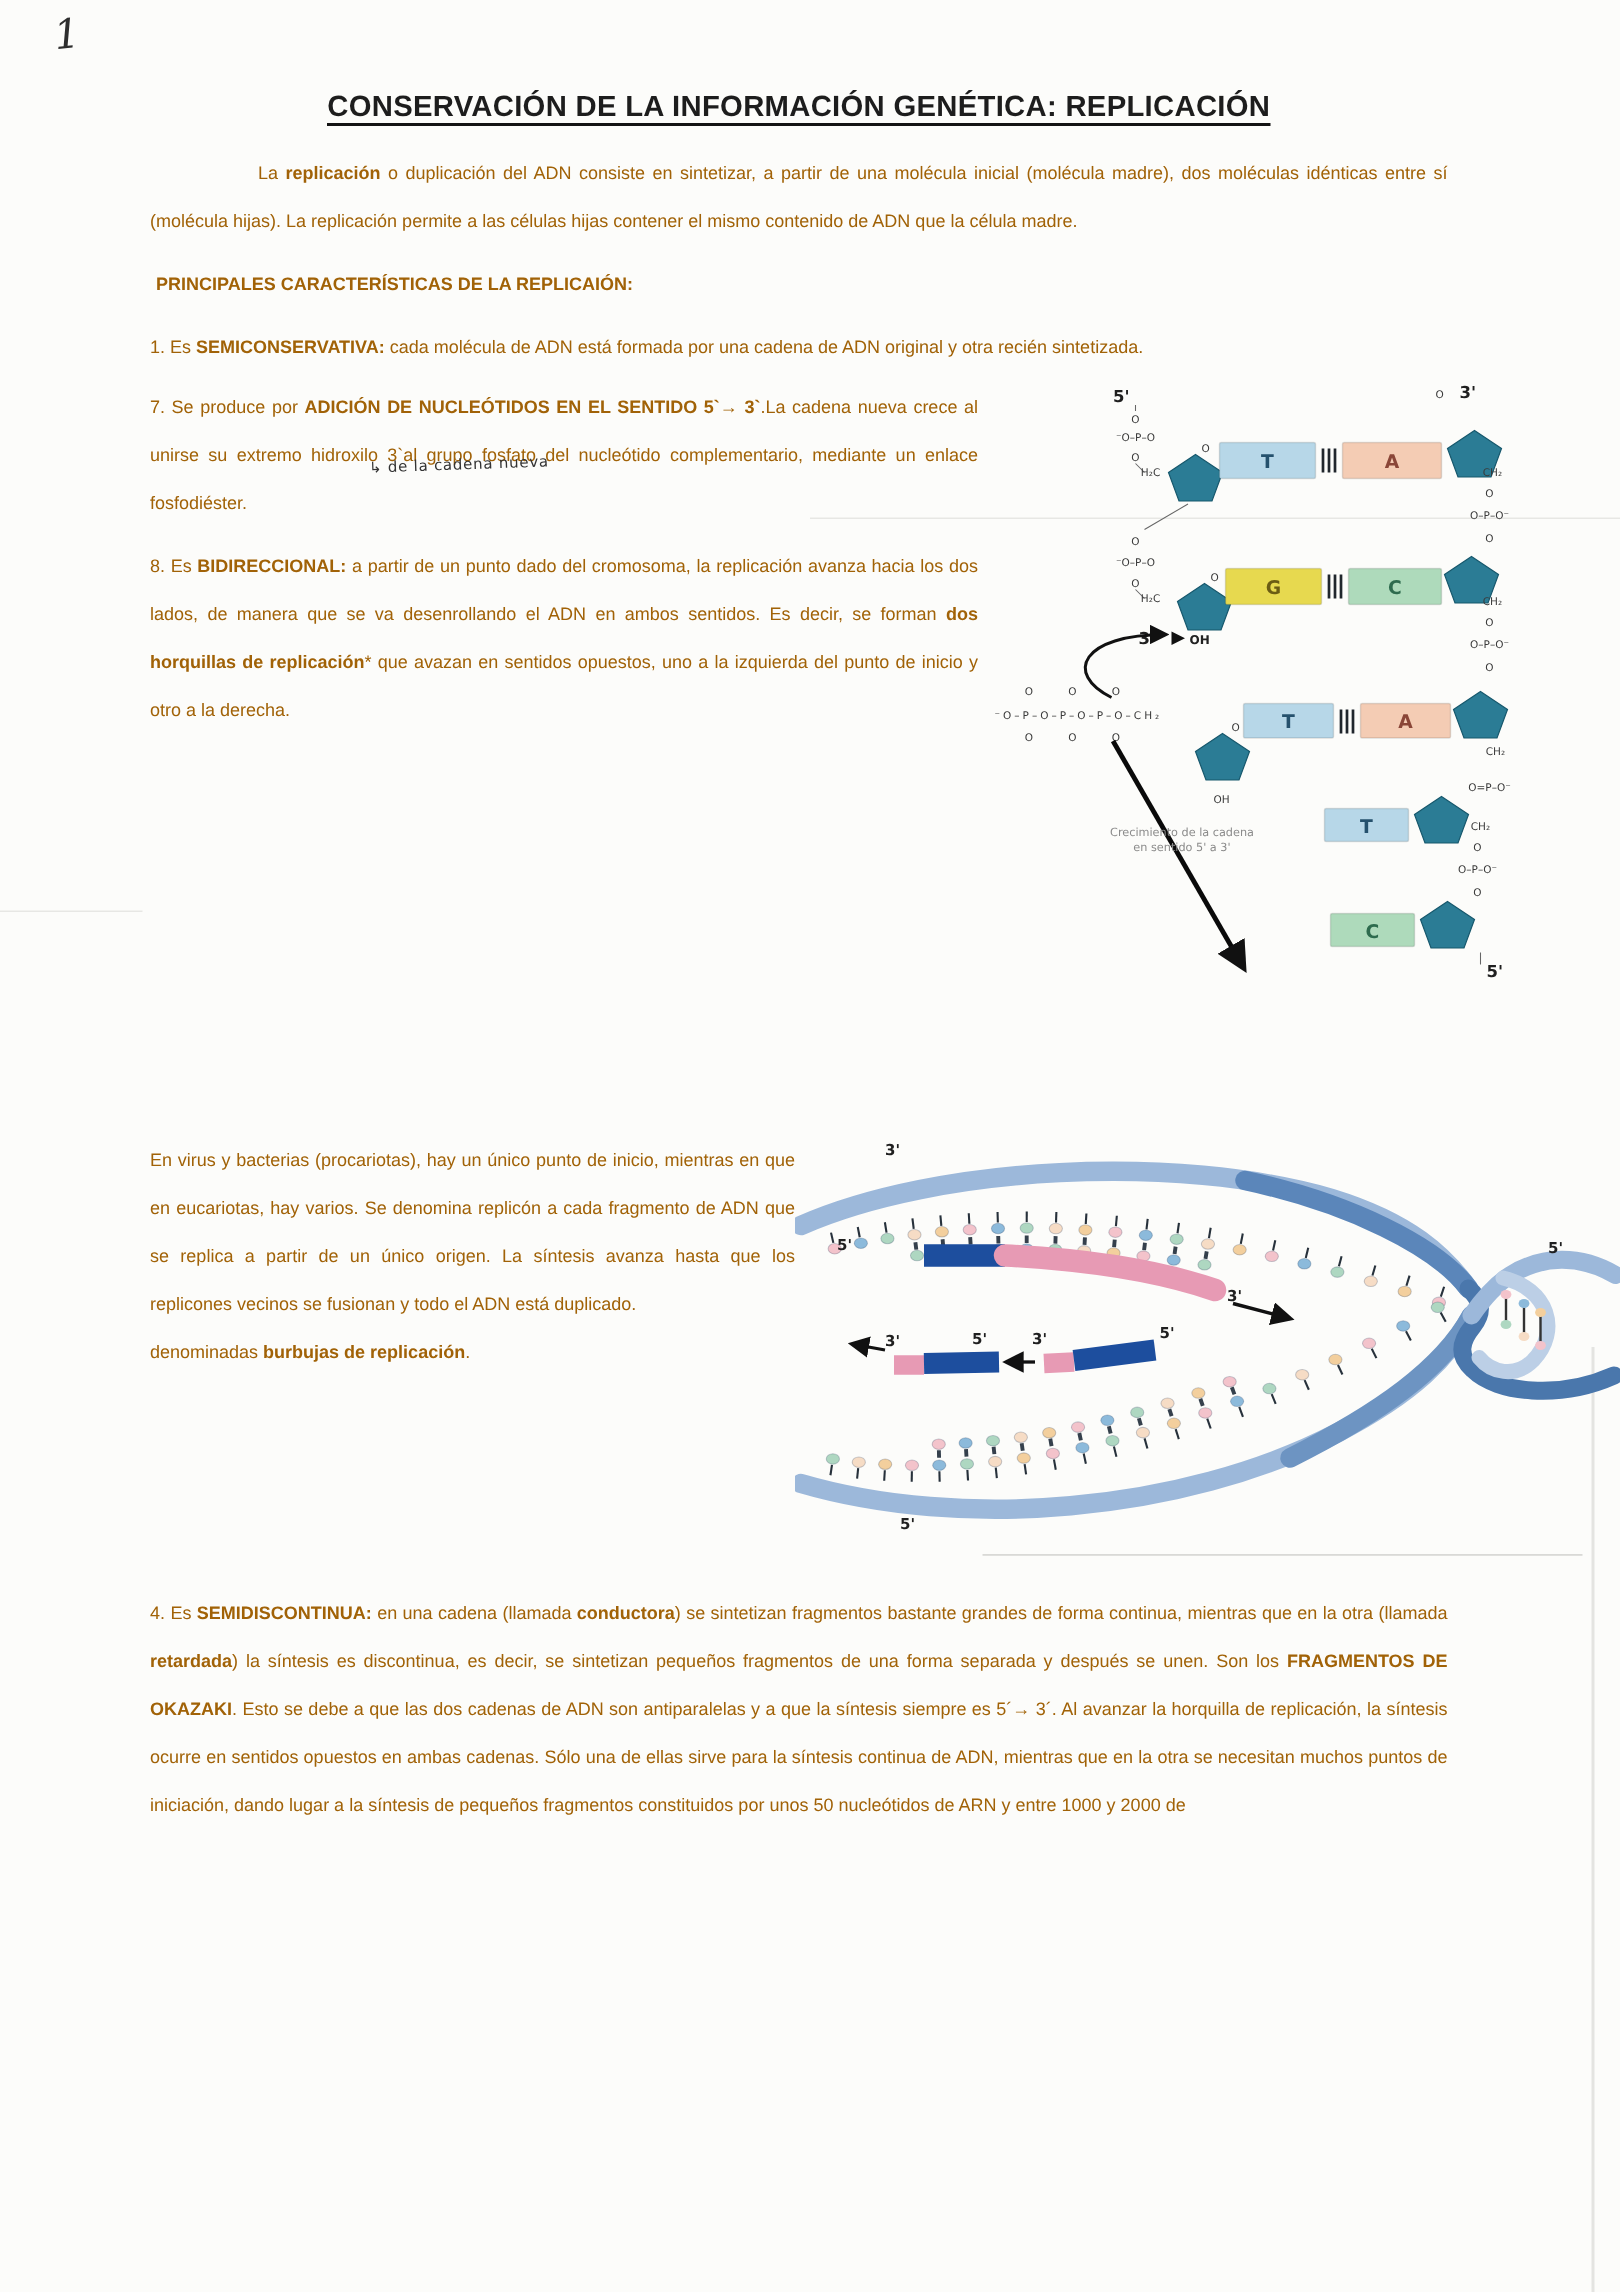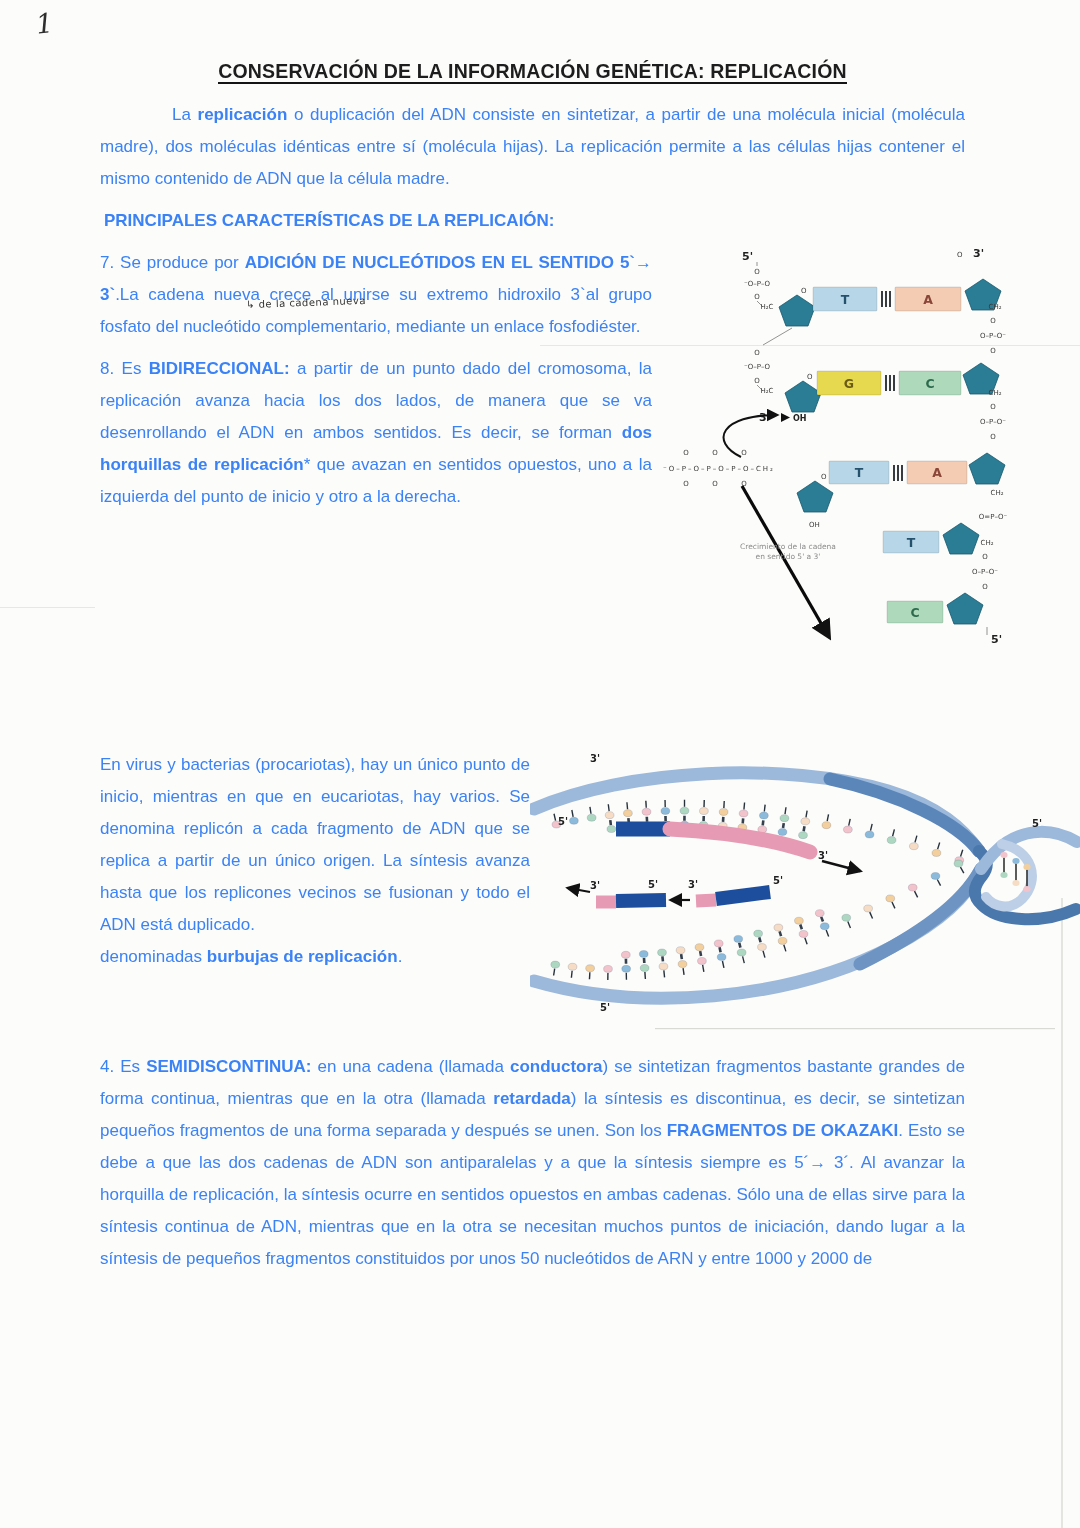--- a/index.html
+++ b/index.html
@@ -8,21 +8,21 @@
     background:#fcfcfa;color:#1d1d1d;
     font-family:"Liberation Sans",sans-serif;
   }
   .page{position:absolute;inset:0;padding:60px 65px 0 100px;box-sizing:border-box}
   .pagenum{
     position:absolute;left:36px;top:8px;font-family:"DejaVu Serif",serif;
     font-style:italic;font-size:27px;color:#2e2e2e;transform:rotate(-6deg)
   }
   .title{width:865px;text-align:center;margin:0 0 16px;font-size:19.5px;font-weight:bold;letter-spacing:.2px}
   .title span{border-bottom:2px solid #141414;padding-bottom:0}
-  p{margin:0;font-size:17px;line-height:32px;text-align:justify;width:865px;color:#3b82f6}
+  p{margin:0;font-size:12px;line-height:32px;text-align:justify;width:865px;color:#a16207}
   .indent{text-indent:72px}
   .mb10{margin-bottom:10px}.mb8{margin-bottom:8px}.mb4{margin-bottom:4px}
   .heading{font-weight:bold;margin:6px 4px 10px}
   .secA{position:relative;width:915px;height:496px;margin-bottom:6px}
   .colA{position:absolute;left:0;top:0;width:552px}
   .colA p{width:552px}
   .para-wrap{position:relative}
   .annot{
     position:absolute;left:146px;top:50px;font-size:10px;color:#333;white-space:nowrap;
     font-family:"DejaVu Sans",sans-serif;transform:rotate(-2deg);letter-spacing:.5px
@@ -55,20 +55,21 @@
 <div class="page">
 
   <div class="pagenum">1</div>
 
   <h1 class="title"><span>CONSERVACIÓN DE LA INFORMACIÓN GENÉTICA: REPLICACIÓN</span></h1>
 
   <p class="indent mb10"><span>La </span><b>replicación</b><span> o duplicación del ADN consiste en sintetizar, a partir de una molécula inicial (molécula madre), dos moléculas idénticas entre sí (molécula hijas). La replicación permite a las células hijas contener el mismo contenido de ADN que la célula madre.</span></p>
 
   <p class="heading">PRINCIPALES CARACTERÍSTICAS DE LA REPLICAIÓN:</p>
 
+  <p class="mb8"><span>1. Es </span><b>SEMICONSERVATIVA:</b><span> cada molécula de ADN está formada por una cadena de ADN original y otra recién sintetizada.</span></p>
 
   <div class="secA">
     <div class="colA">
       <div class="para-wrap">
         <p class="mb10"><span>7. Se produce por </span><b>ADICIÓN DE NUCLEÓTIDOS EN EL SENTIDO 5`→ 3`</b><span>.La cadena nueva crece al unirse su extremo hidroxilo 3`al grupo fosfato del nucleótido complementario, mediante un enlace fosfodiéster.</span></p>
         <span class="annot">↳ de la cadena nueva</span>
       </div>
       <p><span>8. Es </span><b>BIDIRECCIONAL:</b><span> a partir de un punto dado del cromosoma, la replicación avanza hacia los dos lados, de manera que se va desenrollando el ADN en ambos sentidos. Es decir, se forman </span><b>dos horquillas de replicación</b><span>* que avazan en sentidos opuestos, uno a la izquierda del punto de inicio y otro a la derecha.</span></p>
     </div>
 

